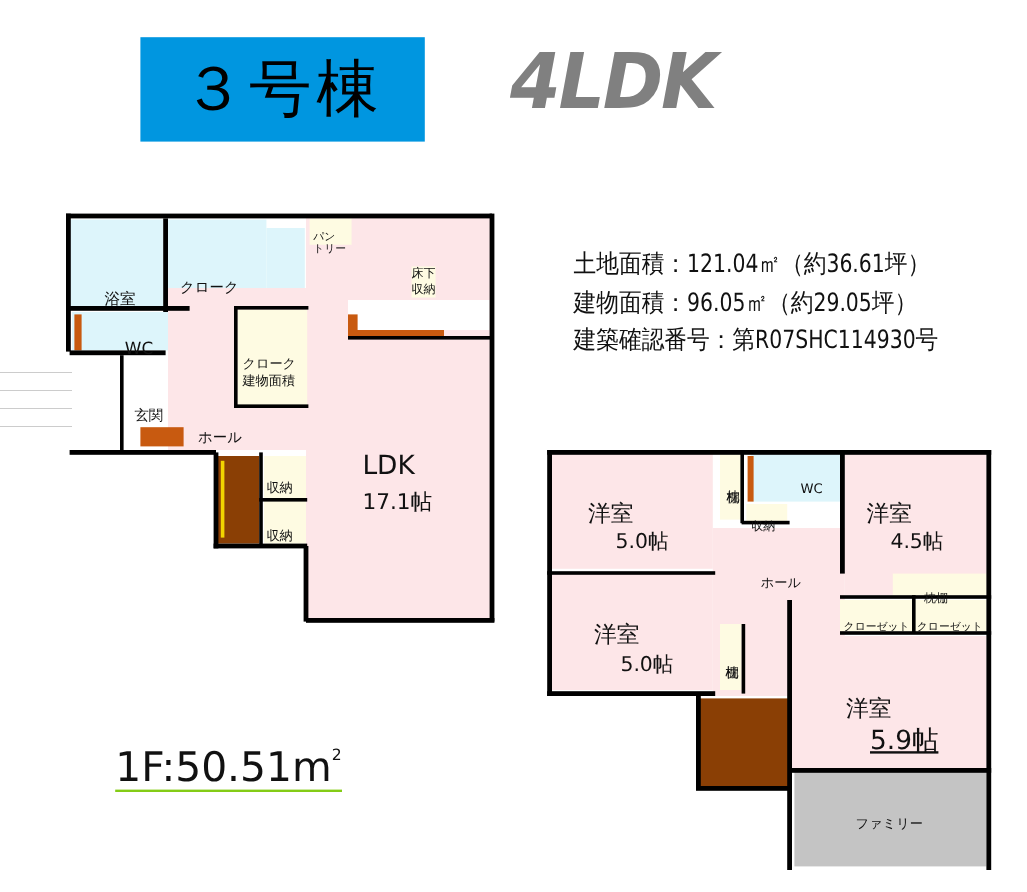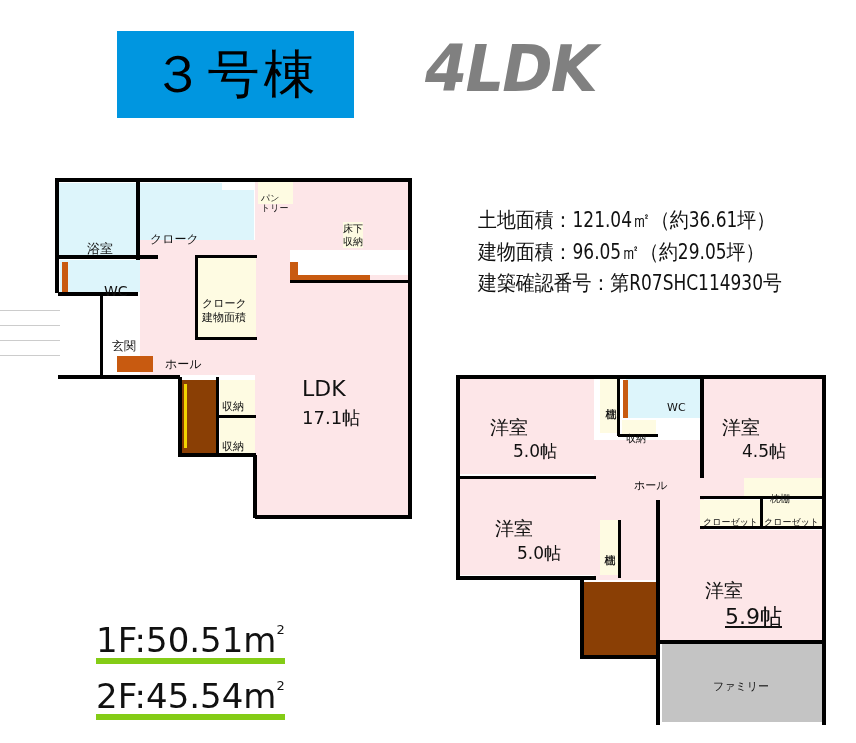--- a/index.html
+++ b/index.html
@@ -1,21 +1,21 @@
 <!DOCTYPE html>
 <html><head>
 <meta charset="utf-8">
 <style>
   * { box-sizing: border-box; margin: 0; padding: 0; }
   body { width: 856px; height: 743px; background: #ffffff; position: relative; overflow: hidden; font-family: "DejaVu Sans", sans-serif; color: #111; }
   .abs { position: absolute; }
   .title-badge { left: 117px; top: 31px; width: 237px; height: 87px; background: #0096e0; display:flex; align-items:center; justify-content:center; font-size: 52px; color:#000; letter-spacing: 4px; }
   .layout-type { left: 420px; top: 32px; width: 200px; height: 80px; font-family: "DejaVu Sans", sans-serif; font-weight: bold; font-style: italic; font-size: 64px; color:#808080; letter-spacing: -2px; transform: scaleX(0.95); }
   .info { left: 478px; top: 205px; font-size: 21px; line-height: 31.5px; font-family: "DejaVu Sans Condensed","DejaVu Sans", sans-serif; transform: scaleX(0.9); transform-origin: left top; white-space: nowrap; }
-  .area-line { font-size: 34px; border-bottom: 6px solid #84cc16; line-height: 36px; font-family: "DejaVu Sans", sans-serif; white-space: nowrap; }
+  .area-line { font-size: 34px; border-bottom: 2px solid #84cc16; line-height: 36px; font-family: "DejaVu Sans", sans-serif; white-space: nowrap; }
   .sup { font-size: 13px; vertical-align: 18px; }
   .wall { position:absolute; background:#000; }
   .room { position:absolute; }
   .pink { background:#fde6e8; }
   .blue { background:#ddf5fb; }
   .cream { background:#fefbe2; }
   .grey { background:#c4c4c4; }
   .brown { background:#8a3f05; }
   .orange { background:#c85a10; }
   .lbl { position:absolute; font-size: 13px; white-space: nowrap; color:#111;margin-top:10px; }
@@ -30,21 +30,20 @@
 <div class="abs layout-type">4LDK</div>
 
 <div class="abs info">
   <div>土地面積：121.04㎡（約36.61坪）</div>
   <div>建物面積：96.05㎡（約29.05坪）</div>
   <div>建築確認番号：第R07SHC114930号</div>
 </div>
 
 <div class="abs" style="left:96px; top:612px;">
   <div class="area-line"><span>1F:50.51m</span><span class="sup">2</span></div>
-  <div class="area-line" style="margin-top:4px;"><span>2F:45.54m</span><span class="sup">2</span></div>
 </div>
 
 <div class="abs" style="left:0; top:0; width:430px; height:530px;">
 
   <div class="room blue" style="left:58px; top:183px; width:78px; height:72px;"></div>
   <div class="room blue" style="left:140px; top:183px; width:82px; height:72px;"></div>
   <div class="room blue" style="left:222px; top:190px; width:32px; height:55px;"></div>
   <div class="room blue" style="left:60px; top:260px; width:100px; height:32px;"></div>
   <div class="room pink" style="left:140px; top:240px; width:120px; height:135px;"></div>
   <div class="room pink" style="left:255px; top:180px; width:155px; height:335px;"></div>

